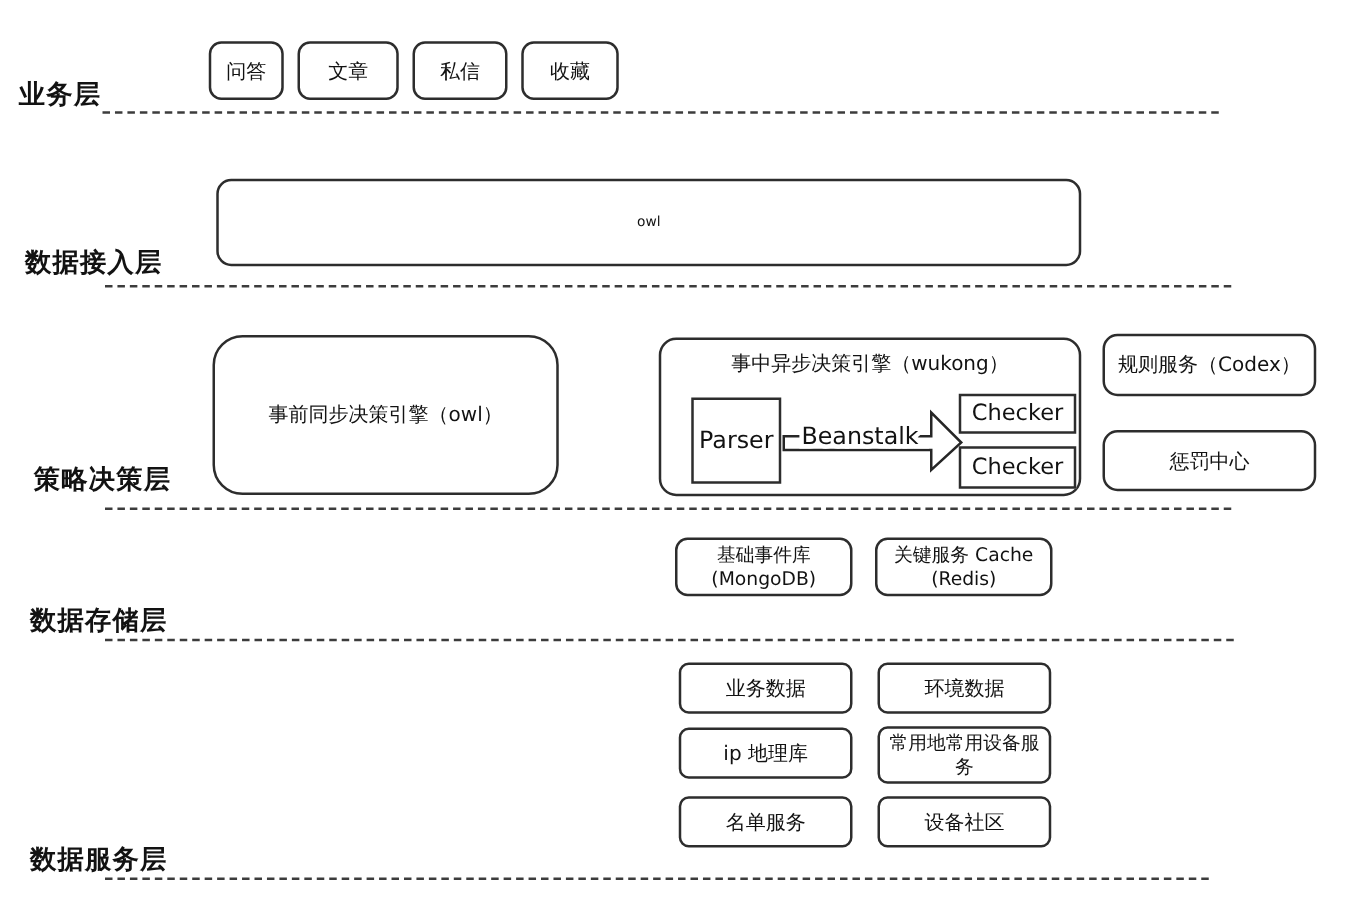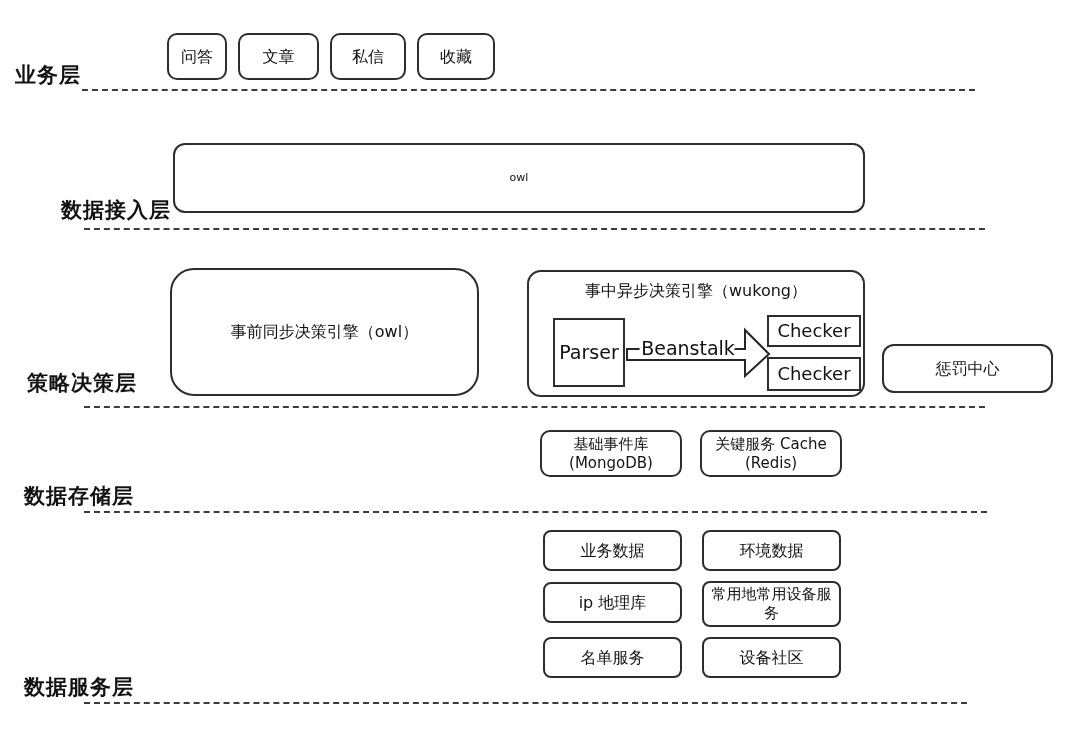--- a/index.html
+++ b/index.html
@@ -68,21 +68,21 @@
     stroke-width: 7px;
     text-anchor: middle;
   }
 </style>
 </head>
 <body>
 
 <div class="canvas">
 
   <div class="layer-label" style="left:15px; top:61px;">业务层</div>
-  <div class="layer-label" style="left:20px; top:196px;margin-left:41px;">数据接入层</div>
+  <div class="layer-label" style="left:20px; top:196px;">数据接入层</div>
   <div class="layer-label" style="left:27px; top:369px;">策略决策层</div>
   <div class="layer-label" style="left:24px; top:482px;">数据存储层</div>
   <div class="layer-label" style="left:24px; top:673px;">数据服务层</div>
 
   <div class="dashline" style="left:82px; top:89px;  width:893px;"></div>
   <div class="dashline" style="left:84px; top:228px; width:901px;"></div>
   <div class="dashline" style="left:84px; top:406px; width:901px;"></div>
   <div class="dashline" style="left:84px; top:511px; width:903px;"></div>
   <div class="dashline" style="left:84px; top:702px; width:883px;"></div>
 
@@ -96,21 +96,21 @@
     <span>私信</span>
   </div>
   <div class="box r10" style="left:417px; top:33px; width:78px;  height:47px;">
     <span>收藏</span>
   </div>
 
   <div class="box r12" style="left:173px; top:143px; width:692px; height:70px; font-size:11px;">
     <span>owl</span>
   </div>
 
-  <div class="box r24 nowrap" style="left:170px; top:268px; width:309px; height:128px;">
+  <div class="box r24 nowrap" style="left:170px; top:268px; width:277px; height:128px;">
     <span>事前同步决策引擎（owl）</span>
   </div>
 
   <div class="box r14" style="left:527px; top:270px; width:338px; height:127px; justify-content:flex-start;">
     <div class="wukong-title">事中异步决策引擎（wukong）</div>
 
     <div class="box sub-rect" style="left:24px; top:46px; width:72px; height:69px; font-size:19px;">
       <span>Parser</span>
     </div>
 
@@ -120,20 +120,23 @@
     </svg>
 
     <div class="box sub-rect" style="left:238px; top:43px; width:94px; height:32px; font-size:18px;">
       <span>Checker</span>
     </div>
     <div class="box sub-rect" style="left:238px; top:85px; width:94px; height:34px; font-size:18px;">
       <span>Checker</span>
     </div>
   </div>
 
+  <div class="box r12 nowrap" style="left:882px; top:267px; width:171px; height:50px;">
+    <span>规则服务（Codex）</span>
+  </div>
   <div class="box r12 nowrap" style="left:882px; top:344px; width:171px; height:49px;">
     <span>惩罚中心</span>
   </div>
 
   <div class="box r10 two-line" style="left:540px; top:430px; width:142px; height:47px;">
     <span>基础事件库</span>
     <span>(MongoDB)</span>
   </div>
   <div class="box r10 two-line" style="left:700px; top:430px; width:142px; height:47px;">
     <span>关键服务 Cache</span>

